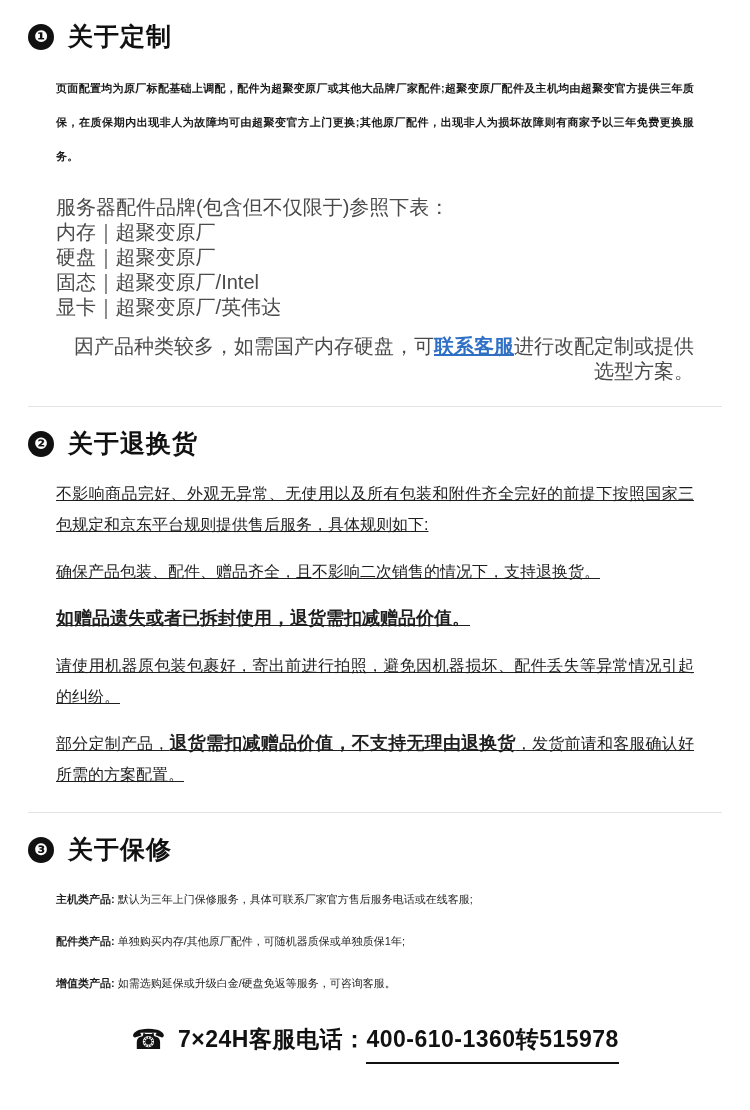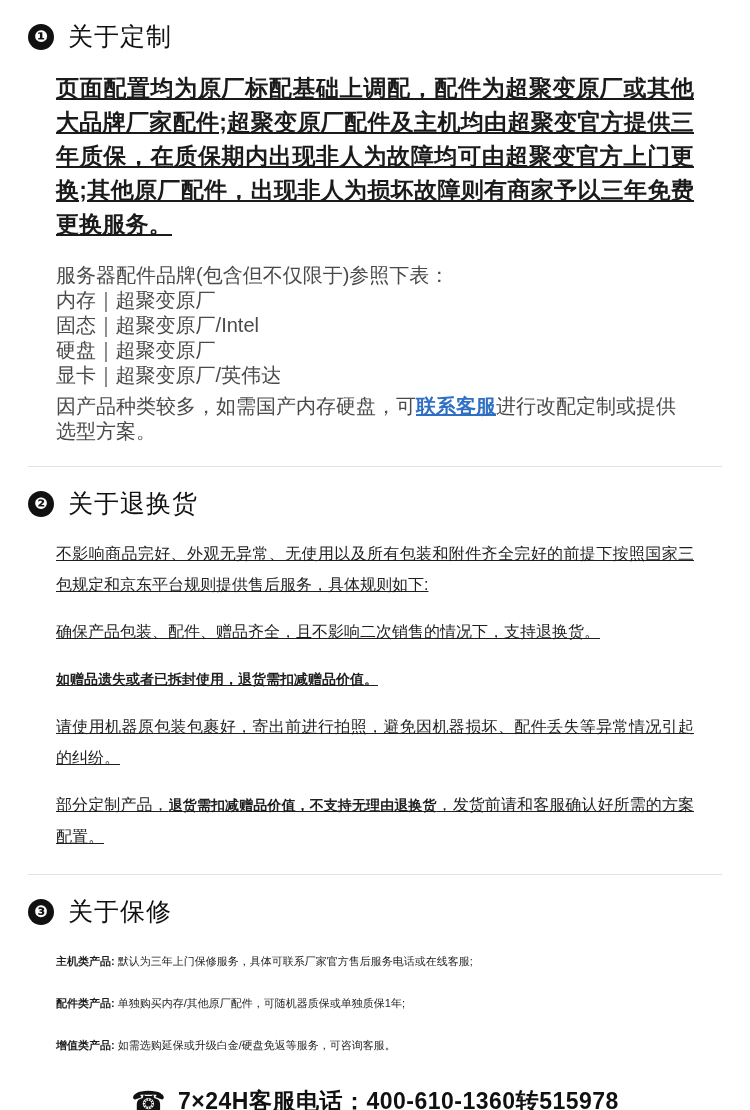--- a/index.html
+++ b/index.html
@@ -37,51 +37,51 @@
     background: #111111;
     color: #ffffff;
     font-size: 16px;
     line-height: 26px;
     text-align: center;
     font-weight: bold;
     flex: 0 0 auto;
   }
   .section-title {
     font-size: 25px;
-    font-weight: normal;
+    font-weight: bold;
     letter-spacing: 1px;
     color: #111111;
   }
 
   
   .sec-body {
     padding: 0 28px 0 28px;
   }
   .lead {
-    font-size: 23px;
+    font-size: 11px;
     line-height: 34px;
     font-weight: bold;
     color: #1b1b1b;
     letter-spacing: .2px;
     margin: 0 0 22px 0;
     text-align: justify;
-    text-decoration: underline;
   }
   .small-note {
     font-size: 20px;
     line-height: 25px;
     color: #4a4a4a;
     margin: 0;
   }
   .small-note .list-line {
     display: block;
   }
   .small-note .last-line {
     display: block;
-    margin-top: 6px;
+    margin-top: 14px;
+    text-align: right;
   }
   .link-text {
     color: #2f6fc4;
     font-weight: bold;
   }
 
   .divider {
     border: none;
     border-top: 1px solid #e3e3e3;
     margin: 22px 0 20px 0;
@@ -90,21 +90,21 @@
   
   .para {
     font-size: 16px;
     line-height: 31px;
     color: #1f1f1f;
     margin: 0 0 16px 0;
     text-align: justify;
     text-decoration: underline;
   }
   .para .big {
-    font-size: 14px;
+    font-size: 18px;
     font-weight: bold;
   }
 
   
   .warranty-row {
     font-size: 11px;
     line-height: 30px;
     color: #1f1f1f;
     margin: 0 0 12px 0;
   }
@@ -147,22 +147,22 @@
   <div class="sec-block">
     <div class="section-head">
       <span class="num-badge">❶</span>
       <span class="section-title">关于定制</span>
     </div>
     <div class="sec-body">
       <p class="lead">页面配置均为原厂标配基础上调配，配件为超聚变原厂或其他大品牌厂家配件;超聚变原厂配件及主机均由超聚变官方提供三年质保，在质保期内出现非人为故障均可由超聚变官方上门更换;其他原厂配件，出现非人为损坏故障则有商家予以三年免费更换服务。</p>
       <div class="small-note">
         <span class="list-line">服务器配件品牌(包含但不仅限于)参照下表：</span>
         <span class="list-line">内存｜超聚变原厂</span>
+        <span class="list-line">硬盘｜超聚变原厂</span>
         <span class="list-line">固态｜超聚变原厂/Intel</span>
-        <span class="list-line">硬盘｜超聚变原厂</span>
         <span class="list-line">显卡｜超聚变原厂/英伟达</span>
         <span class="last-line">
           <span>因产品种类较多，如需国产内存硬盘，可</span><a class="link-text" href="#">联系客服</a><span>进行改配定制或提供选型方案。</span>
         </span>
       </div>
     </div>
   </div>
 
   <hr class="divider">
 

